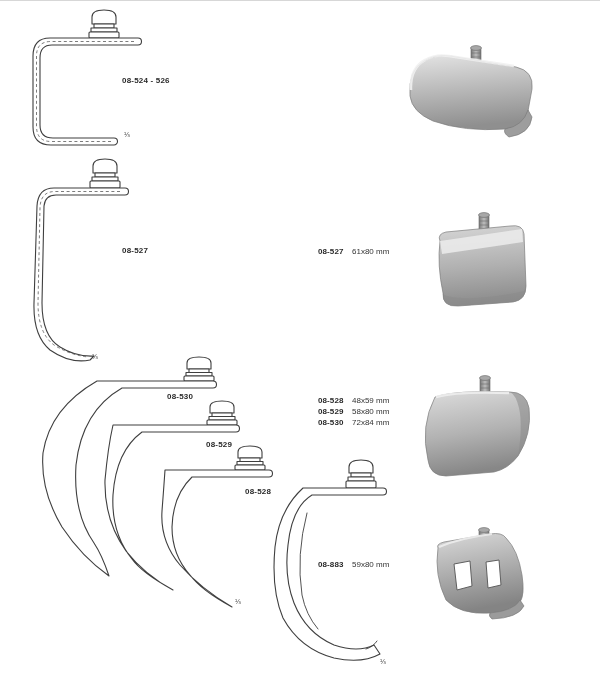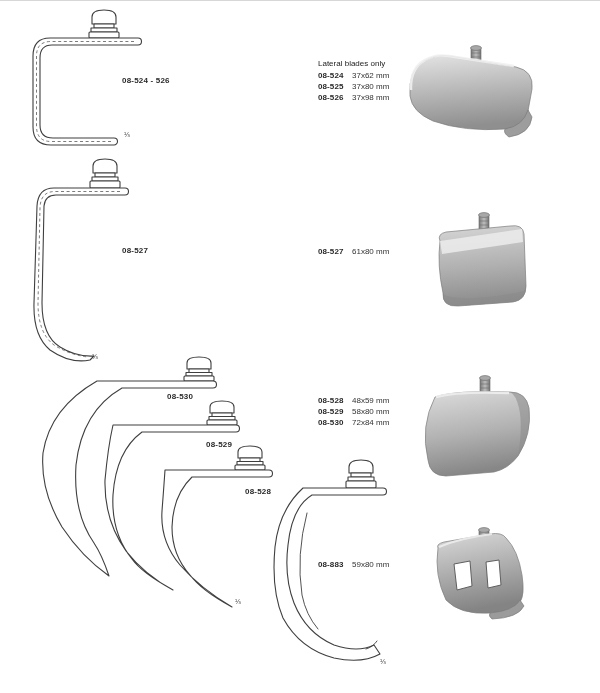--- a/index.html
+++ b/index.html
@@ -33,35 +33,20 @@
       <rect class="line" x="61" y="24" width="26" height="4"></rect>
       <rect class="line" x="59" y="28" width="30" height="6" rx="1"></rect>
     </g>
     <path class="line" d="M108,34 L20,34 Q3,34 3,52 L3,123 Q3,141 21,141 L84,141 A3.5,3.5 0 0 0 84,134
          L23,134 Q10,134 10,121 L10,54 Q10,41 22,41 L108,41 A3.5,3.5 0 0 0 108,34 Z"></path>
     <path class="dash" d="M104,37.5 L21,37.5 Q6.5,37.5 6.5,52 L6.5,122 Q6.5,137.5 21,137.5 L81,137.5"></path>
   </svg>
   <div class="lbl" style="left:96px;top:76px">08-524 - 526</div>
   <div class="scalemark" style="left:124px;top:131px">⅓</div>
 
-  <div class="spec" style="left:318px;top:59px">
-    <div class="note">Lateral blades only</div>
-    <div class="row">
-      <span class="code">08-524</span>
-      <span class="size">37x62 mm</span>
-    </div>
-    <div class="row">
-      <span class="code">08-525</span>
-      <span class="size">37x80 mm</span>
-    </div>
-    <div class="row">
-      <span class="code">08-526</span>
-      <span class="size">37x98 mm</span>
-    </div>
-  </div>
 
   <svg style="left:402px;top:40px" width="145" height="105" viewBox="0 0 145 105">
     <defs>
       <linearGradient id="p1a" x1="0" y1="0" x2="0.15" y2="1">
         <stop offset="0" stop-color="#e3e3e3"></stop>
           <stop offset=".5" stop-color="#b9b9b9"></stop>
         <stop offset="1" stop-color="#8f8f8f"></stop>
       </linearGradient>
       <linearGradient id="p1s" x1="0" y1="0" x2="1" y2="0">
         <stop offset="0" stop-color="#7a7a7a"></stop>

